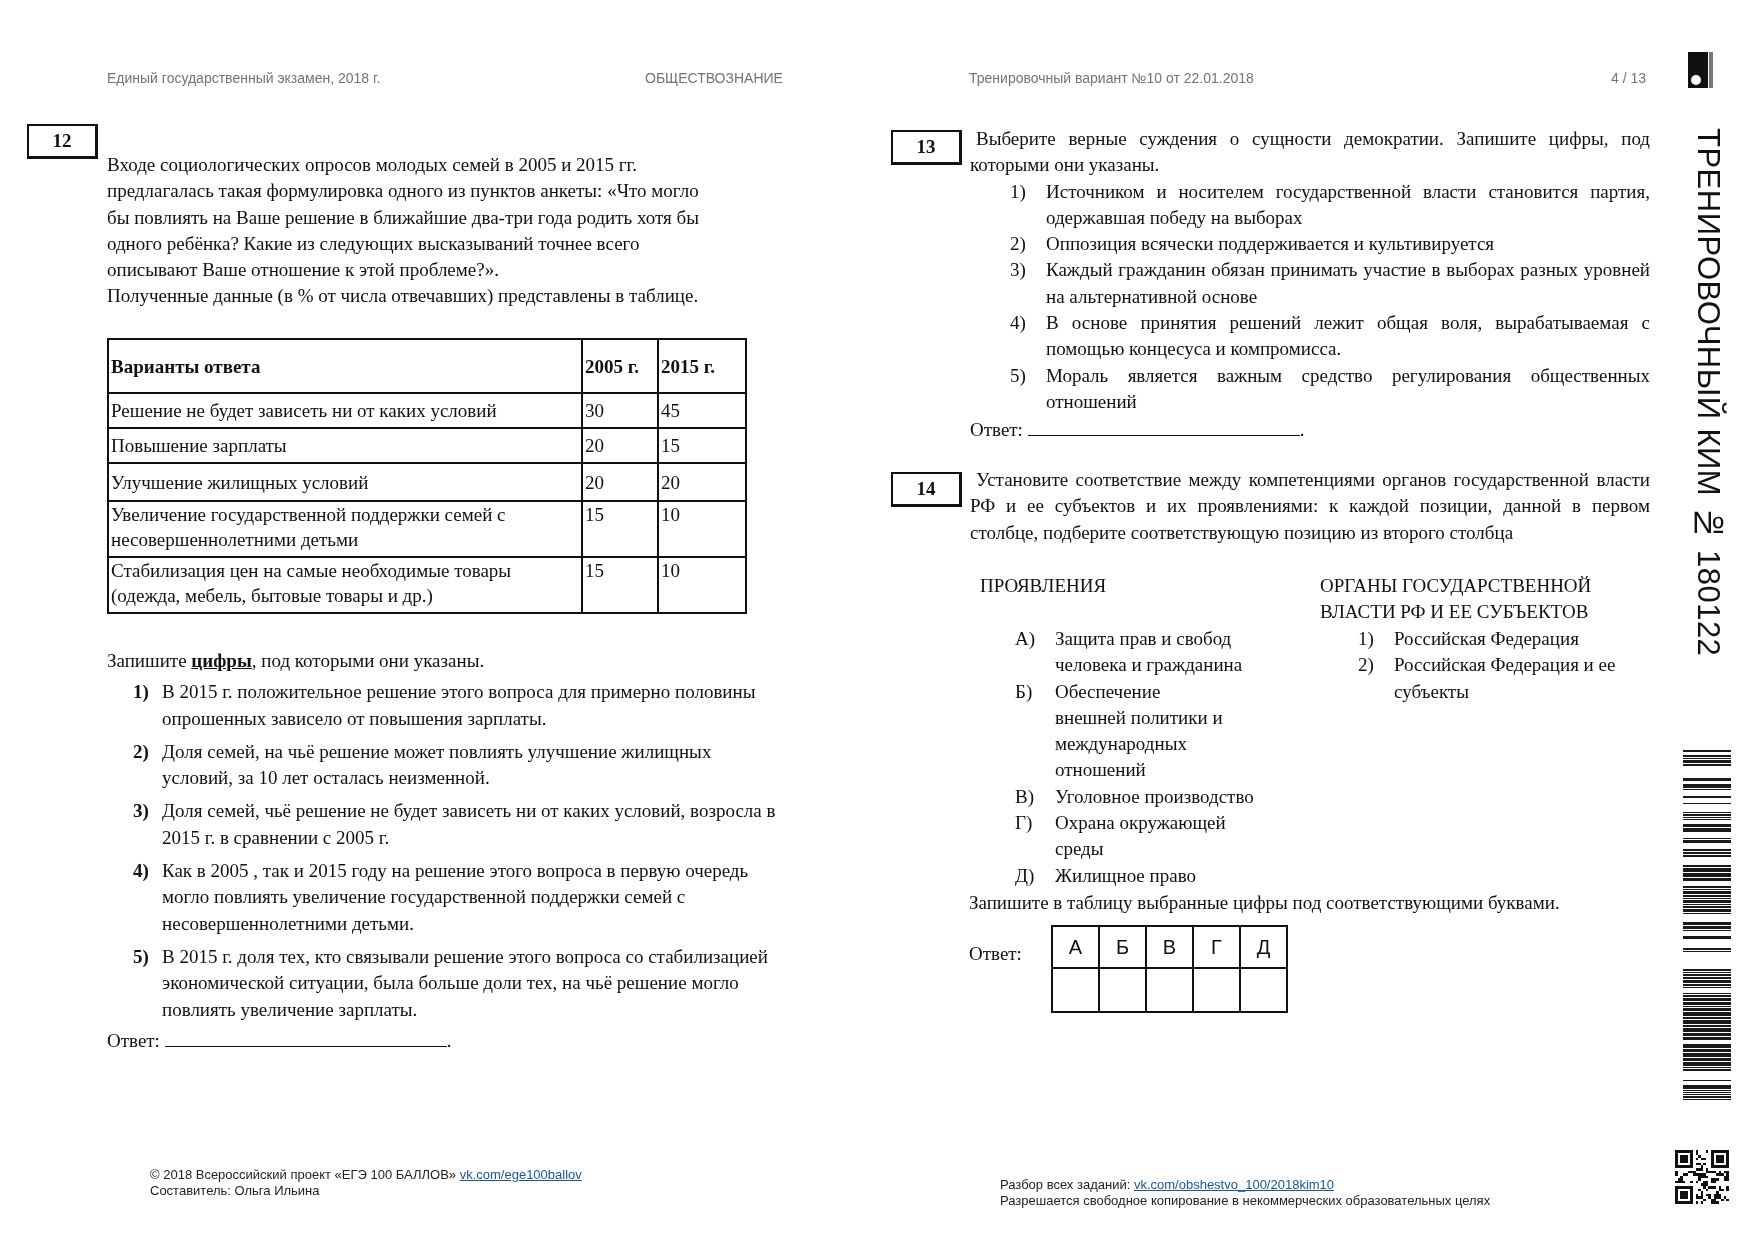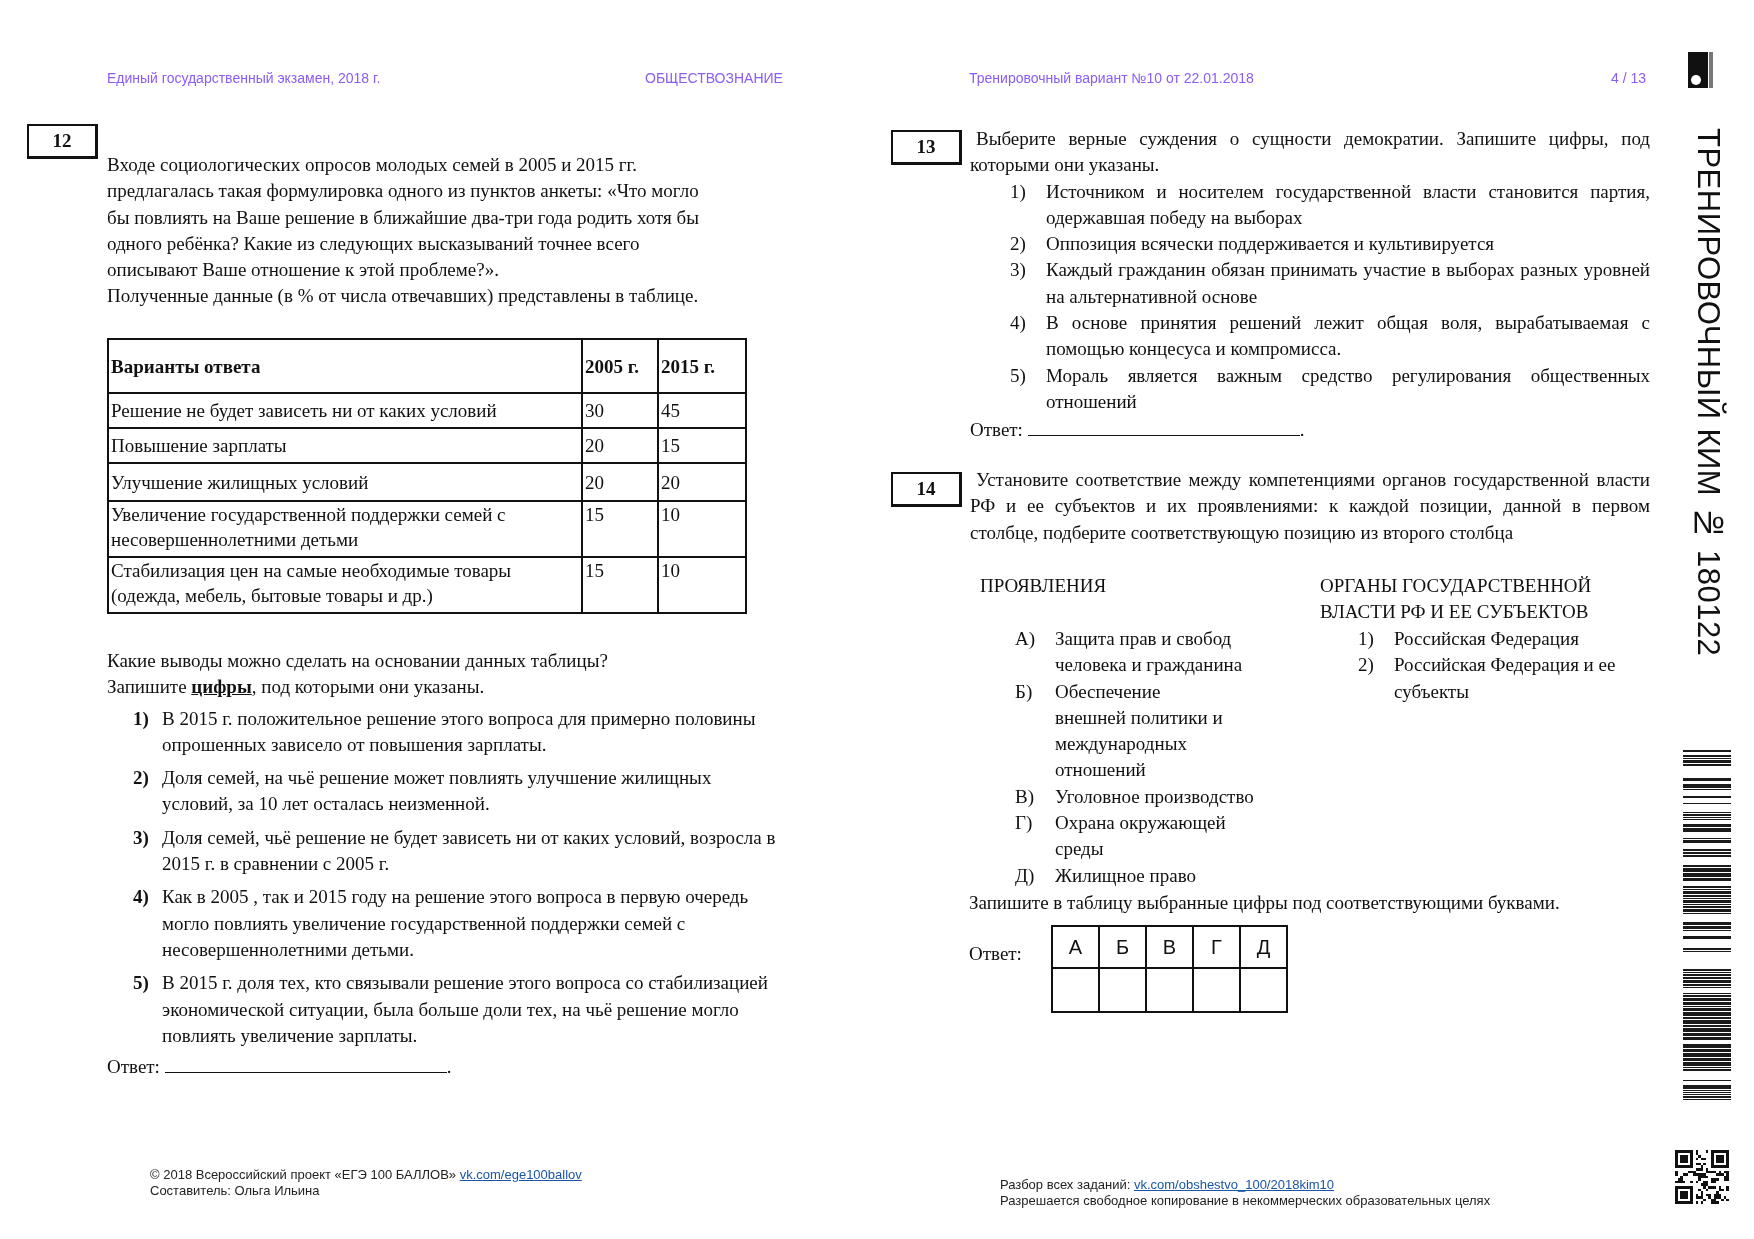--- a/index.html
+++ b/index.html
@@ -1,21 +1,21 @@
 <!DOCTYPE html>
 <html><head>
 <meta charset="utf-8">
 <style>
   html, body { margin: 0; padding: 0; }
   body {
     width: 1754px; height: 1239px; position: relative; overflow: hidden;
     background: #ffffff; color: #111;
     font-family: "Liberation Serif", serif;
   }
-  .hdr { position: absolute; top: 70px; font-family: "Liberation Sans", sans-serif; font-size: 14px; color: #8b5cf6; }
+  .hdr { position: absolute; top: 70px; font-family: "Liberation Sans", sans-serif; font-size: 14px; color: #737373; }
   .qbox {
     position: absolute; width: 66px; height: 30px; border: 2px solid #111;
     border-bottom-width: 3px; border-right-width: 3px;
     font-weight: bold; font-size: 19px; text-align: center; line-height: 30px;
   }
   .txt { position: absolute; font-size: 19px; line-height: 26.3px; }
   .para { margin: 0; }
   table.data { position: absolute; left: 107px; top: 338px; border-collapse: collapse; font-size: 19px; }
   table.data td, table.data th { border: 2px solid #111; padding: 0 2px; vertical-align: top; text-align: left; line-height: 25px; }
   table.data th { font-weight: bold; height: 52px; vertical-align: middle; }
@@ -290,21 +290,20 @@
     </tr>
     <tr style="height:56px">
       <td>Стабилизация цен на самые необходимые товары (одежда, мебель, бытовые товары и др.)</td>
       <td>15</td>
       <td>10</td>
     </tr>
   </tbody>
 </table>
 
 <div class="txt" style="left:107px; top:648px; width:680px;">
-  <div>Какие выводы можно сделать на основании данных таблицы?</div>
   <div style="margin-bottom:5px"><span>Запишите </span><b style="text-decoration:underline">цифры</b><span>, под которыми они указаны.</span></div>
   <ol class="opts">
     <li><span class="num">1)</span><span>В 2015 г. положительное решение этого вопроса для примерно половины опрошенных зависело от повышения зарплаты.</span></li>
     <li><span class="num">2)</span><span>Доля семей, на чьё решение может повлиять улучшение жилищных условий, за 10 лет осталась неизменной.</span></li>
     <li><span class="num">3)</span><span>Доля семей, чьё решение не будет зависеть ни от каких условий, возросла в 2015 г. в сравнении с 2005 г.</span></li>
     <li><span class="num">4)</span><span>Как в 2005 , так и 2015 году на решение этого вопроса в первую очередь могло повлиять увеличение государственной поддержки семей с несовершеннолетними детьми.</span></li>
     <li><span class="num">5)</span><span>В 2015 г. доля тех, кто связывали решение этого вопроса со стабилизацией экономической ситуации, была больше доли тех, на чьё решение могло повлиять увеличение зарплаты.</span></li>
   </ol>
   <div style="margin-top:-4px">
     <span>Ответ:</span>

